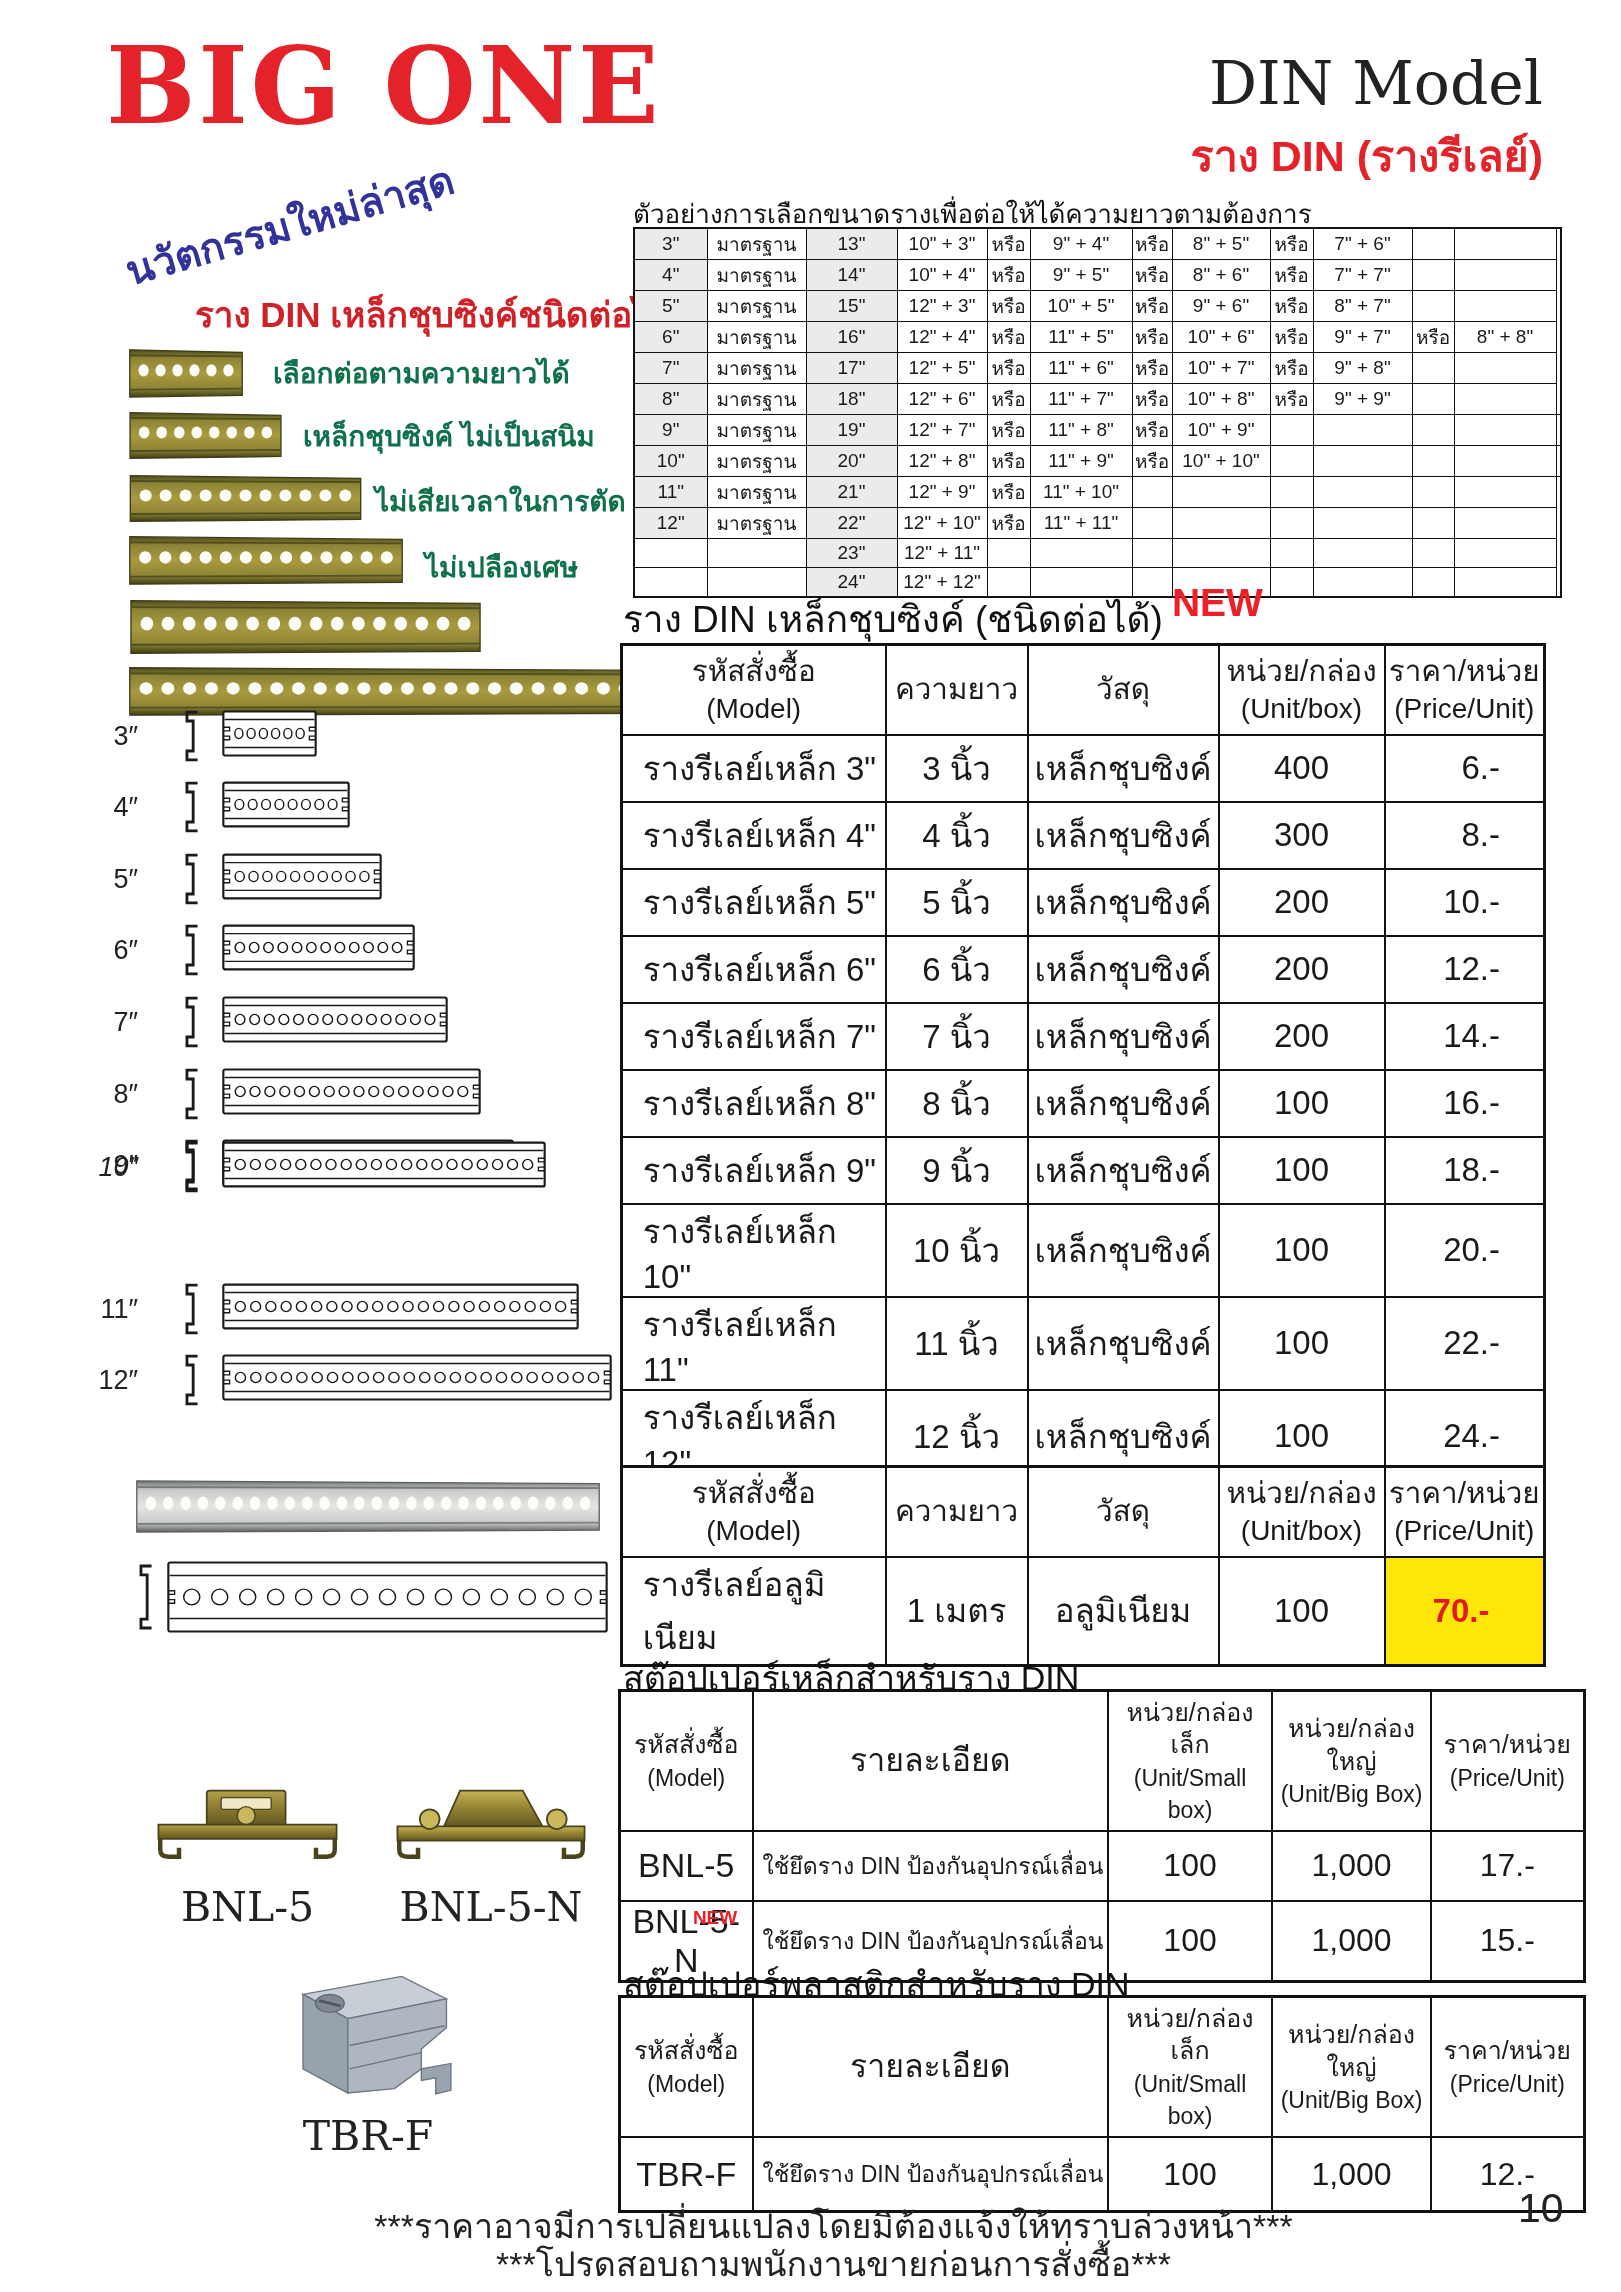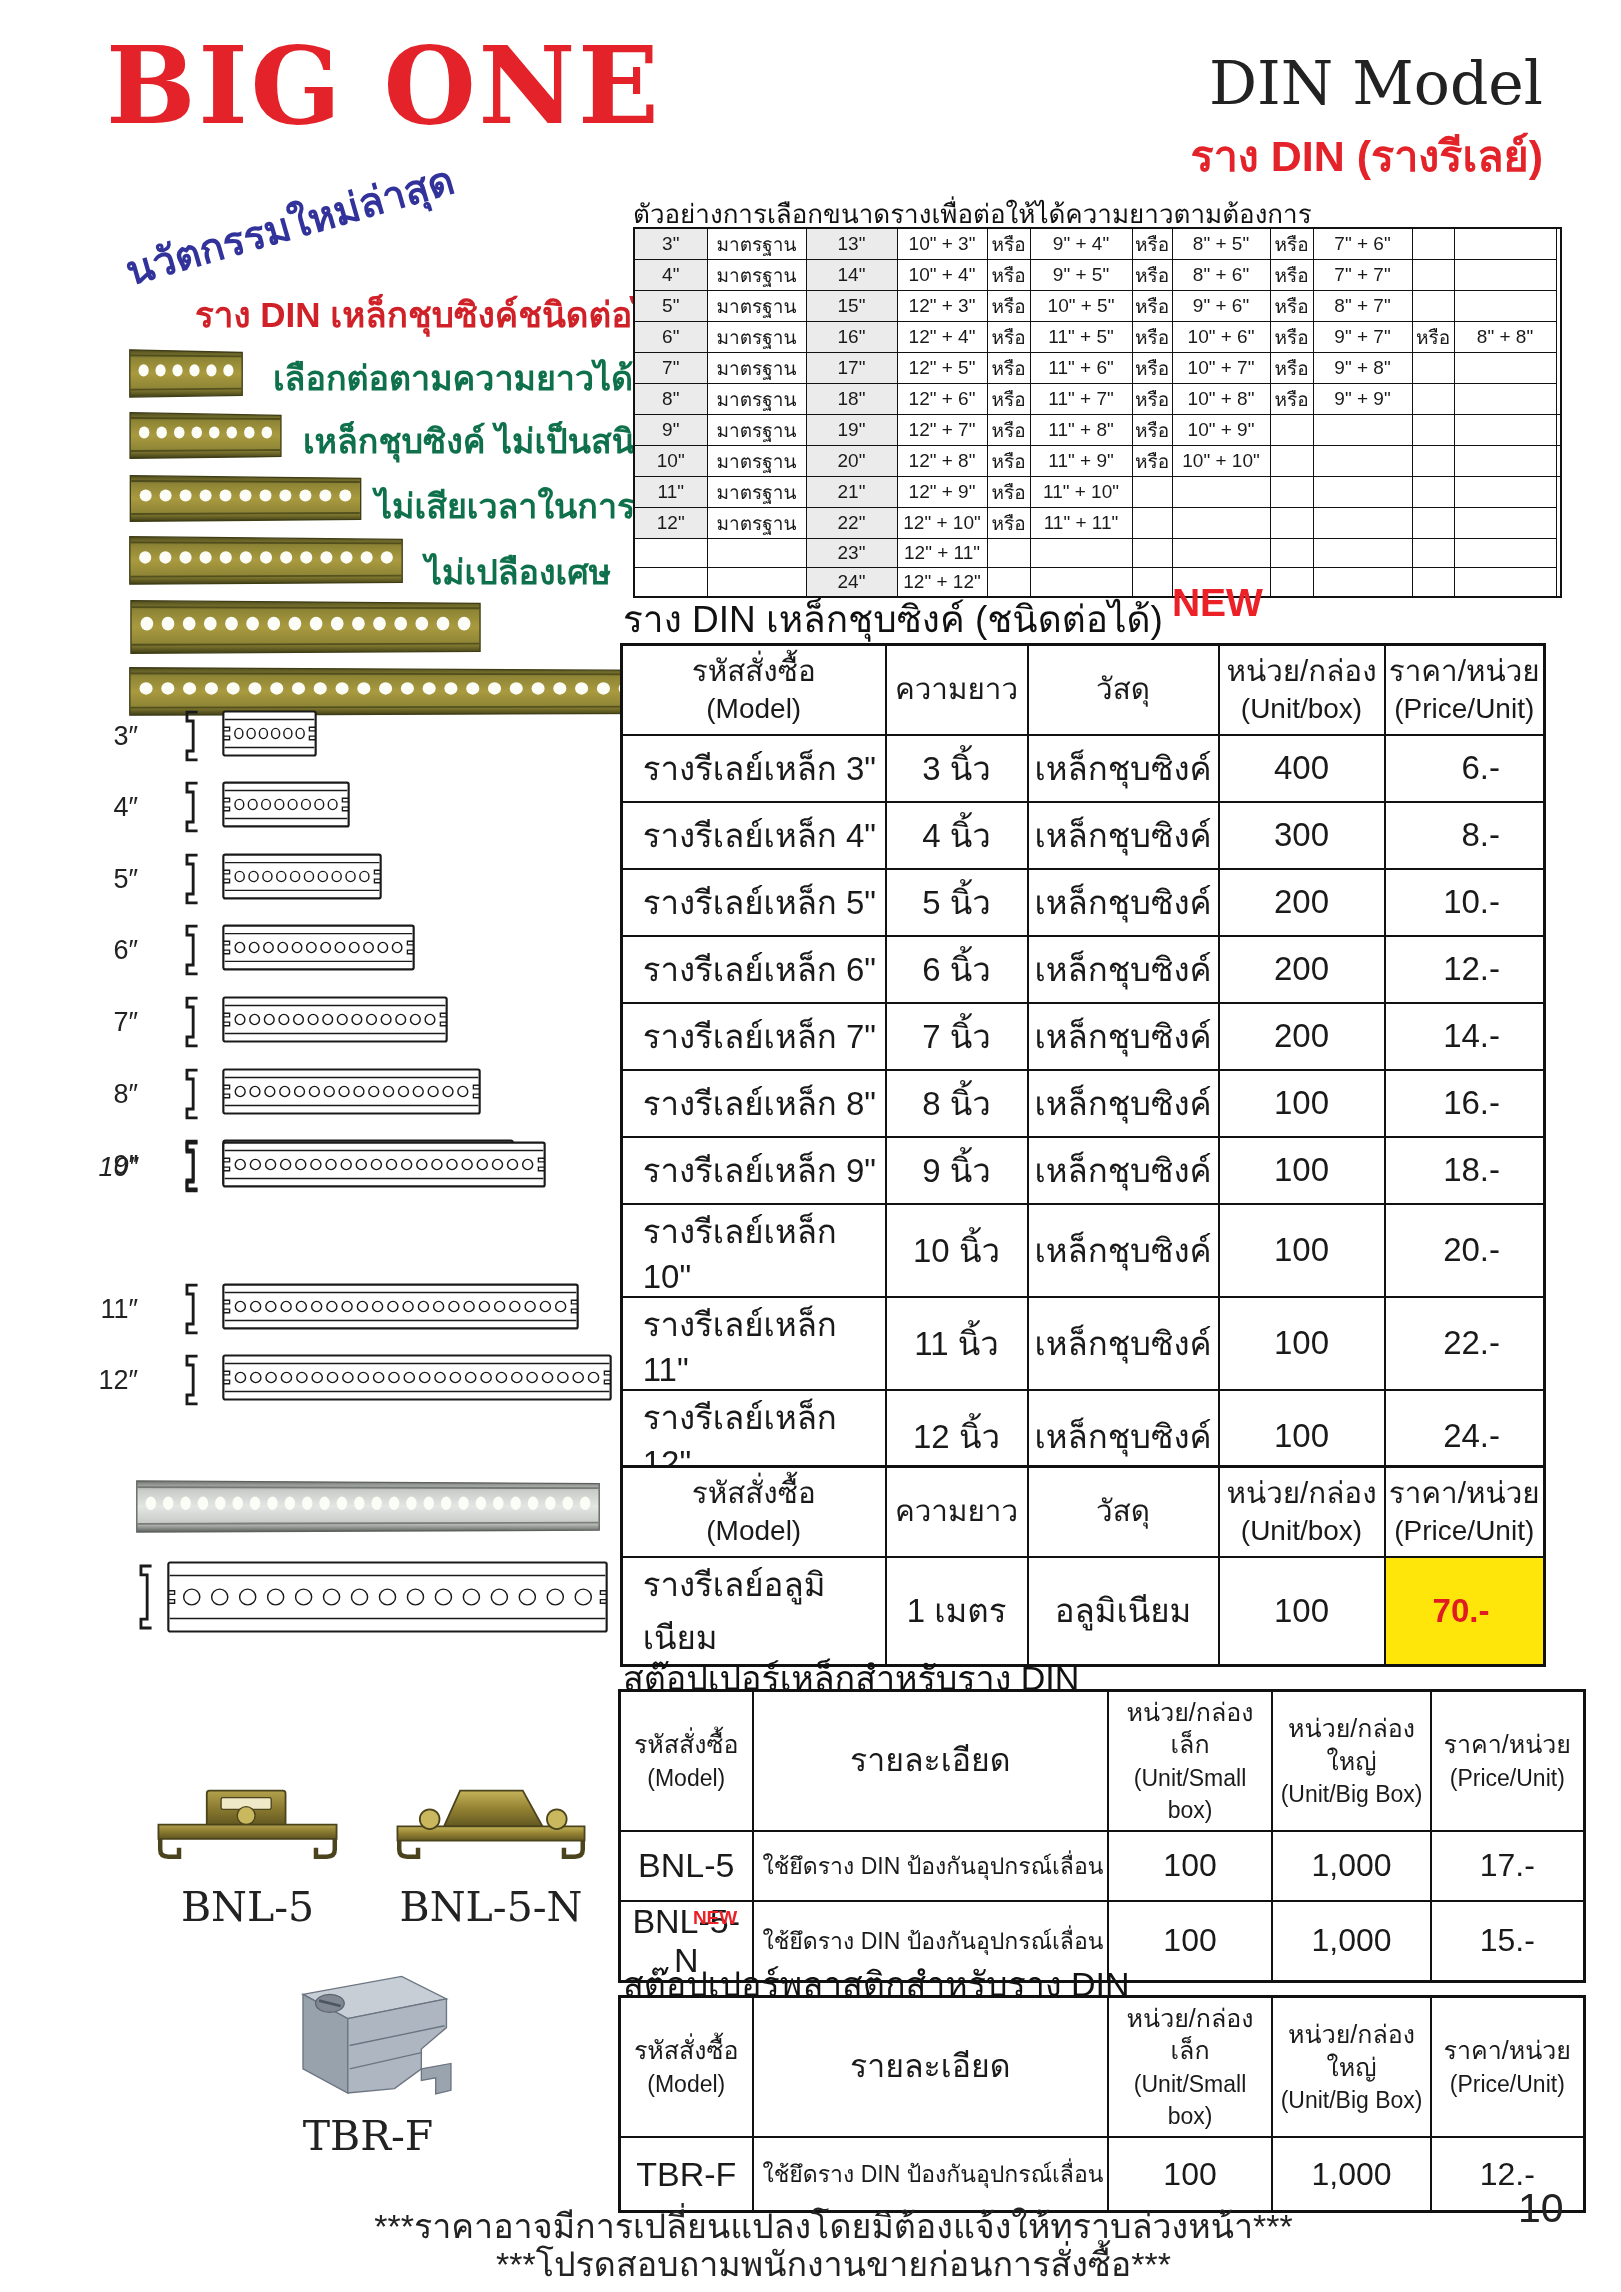--- a/index.html
+++ b/index.html
@@ -11,21 +11,21 @@
   .logo{left:61px;top:25px;font-family:"DejaVu Serif",serif;font-weight:bold;
         font-size:106px;line-height:1.15;color:#e42229;letter-spacing:2.7px;}
   .hdr-right{right:124px;top:52px;text-align:right;}
   .hdr-en{font-family:"DejaVu Serif",serif;font-size:60px;line-height:1.05;color:#222;}
   .hdr-th{font-size:43px;font-weight:bold;color:#e42229;margin-top:7.2px;}
 
   
   .diag{left:82px;top:240px;font-size:40px;font-weight:bold;color:#32329b;
         transform:rotate(-16deg);transform-origin:0 50%;white-space:nowrap;}
   .promo-red{left:150px;top:287px;font-size:35px;font-weight:bold;color:#cf2127;white-space:nowrap;}
-  .benefit{font-size:34px;font-weight:bold;color:#0f714b;white-space:nowrap;}
+  .benefit{font-size:28px;font-weight:bold;color:#0f714b;white-space:nowrap;}
 
   
   .combo-title{left:588px;top:193px;font-size:26px;color:#111;white-space:nowrap;}
   .combo-wrap{left:588px;top:227px;}
   table.combo{border-collapse:collapse;table-layout:fixed;border:2.7px solid #111;}
   table.combo td{border:1.8px solid #111;height:28px;padding:0 1.8px;text-align:center;
                  font-size:19px;white-space:nowrap;overflow:hidden;background:#fff;}
   table.combo td.shade{background:#ebebeb;}
 
   

